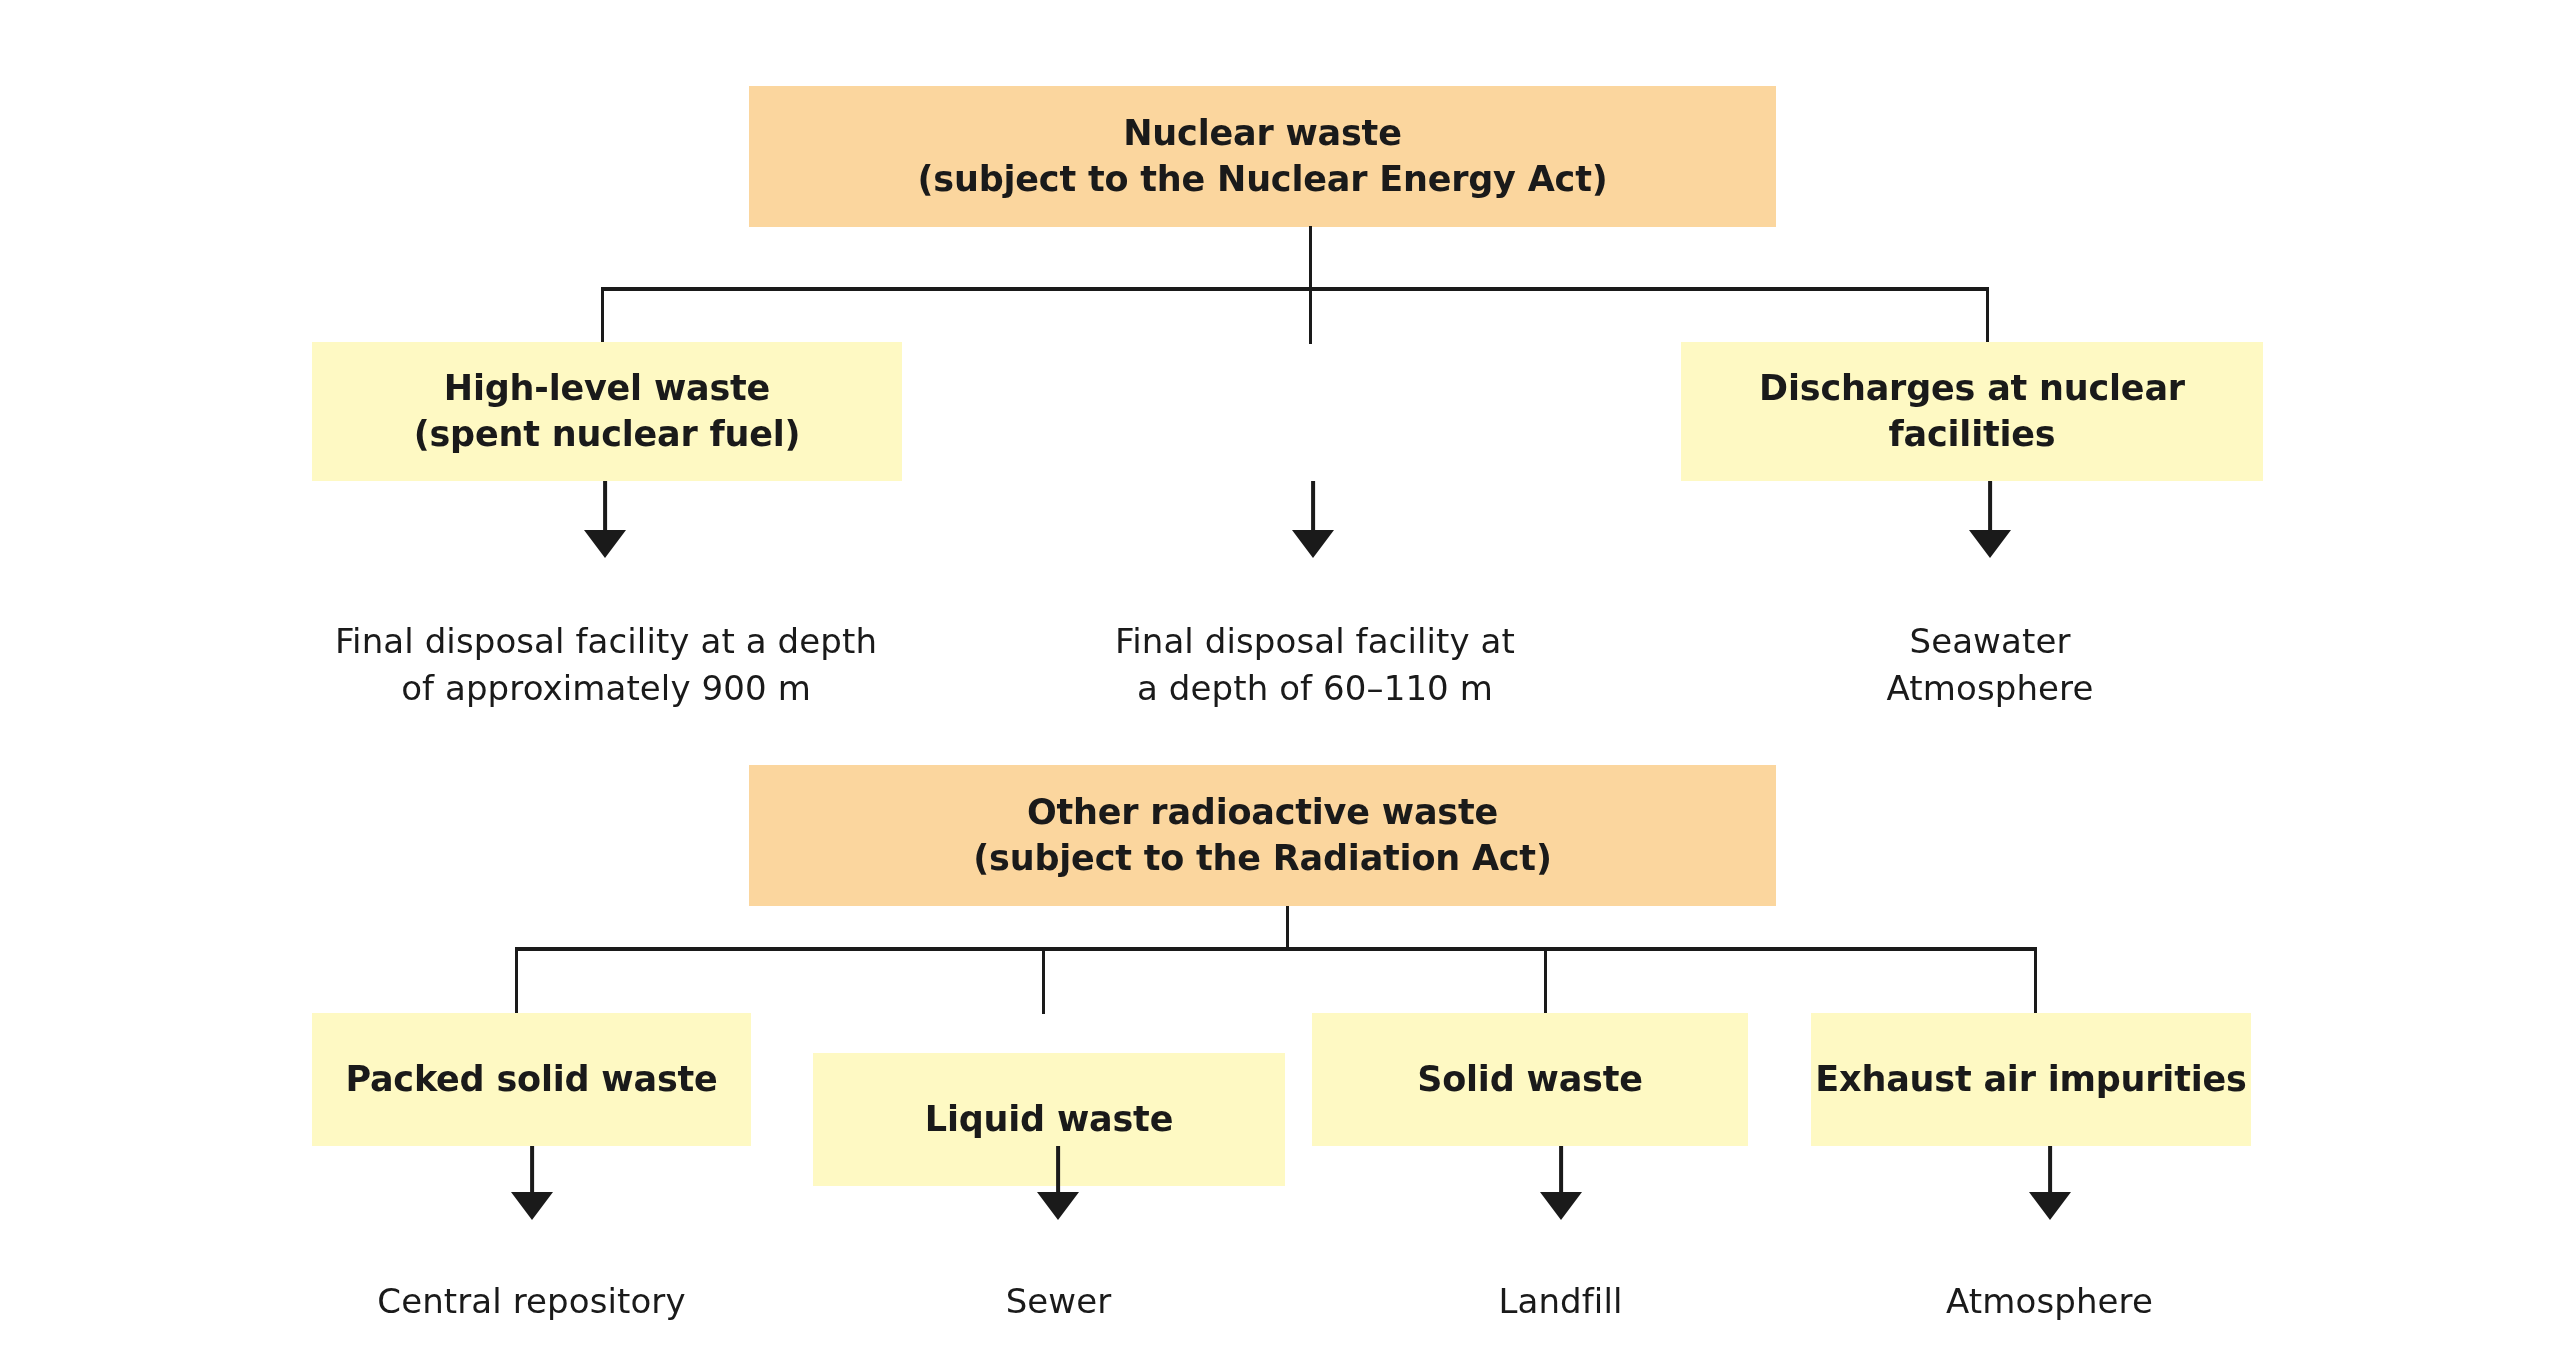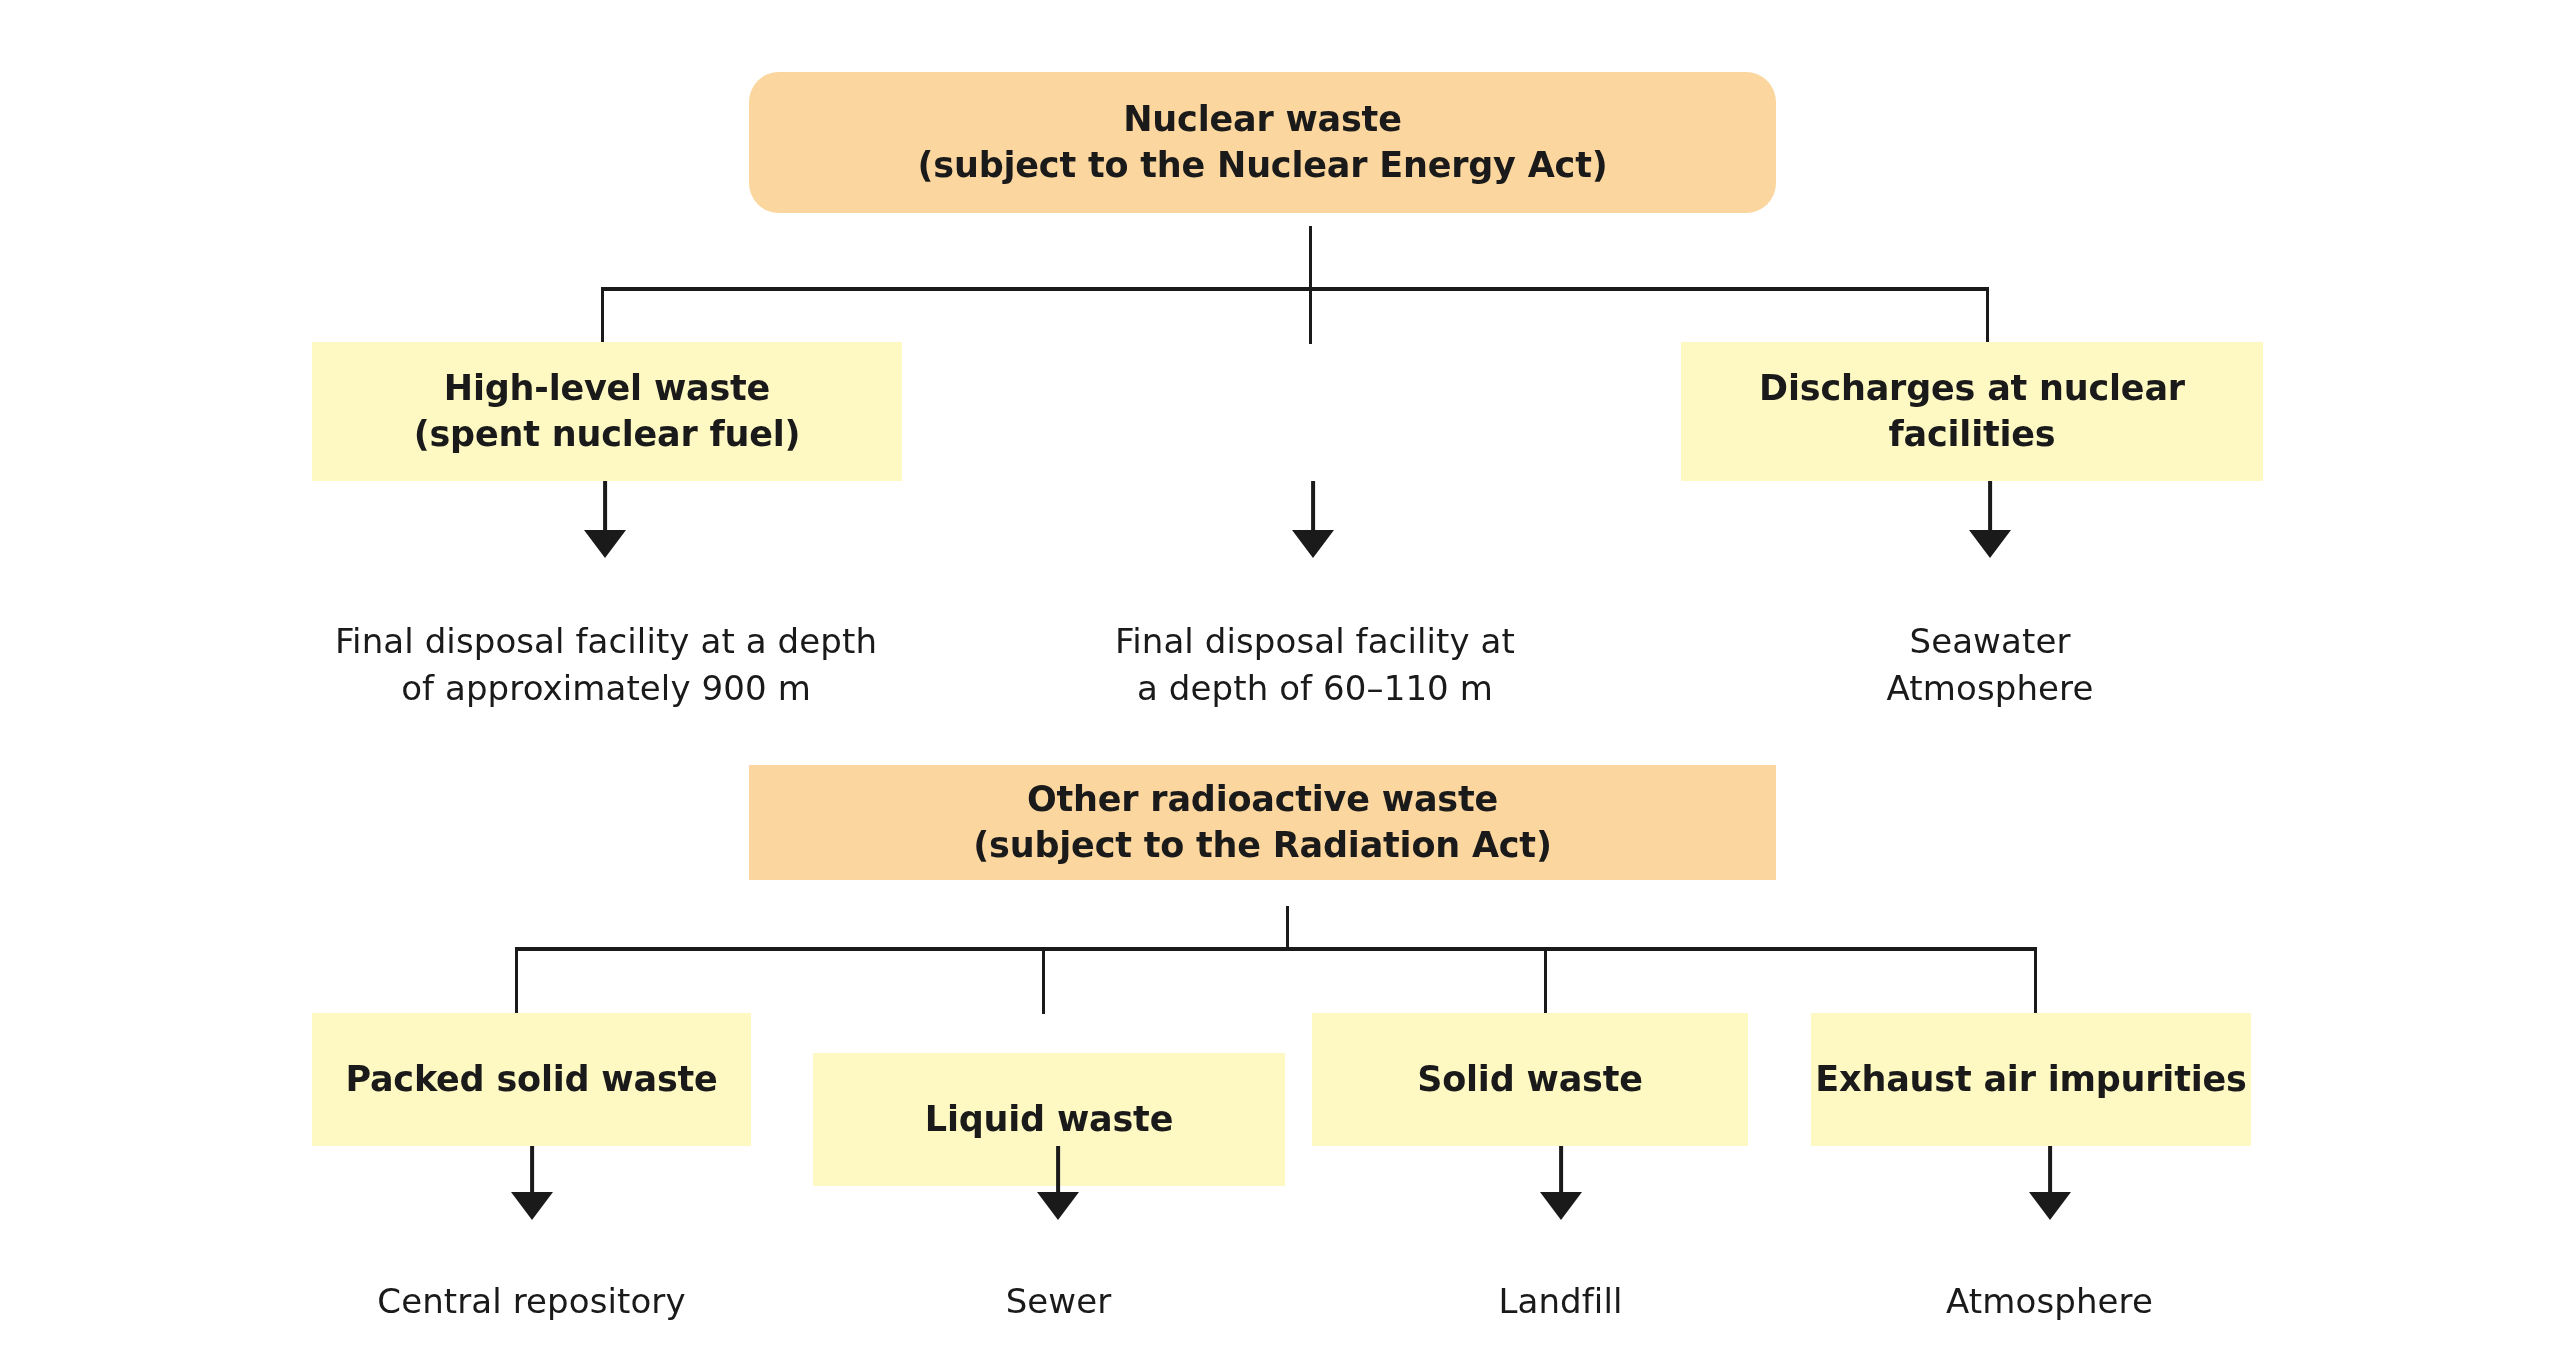--- a/index.html
+++ b/index.html
@@ -59,21 +59,21 @@
     border-left:21px solid transparent;
     border-right:21px solid transparent;
     border-top:28.5px solid #1a1a1a;
   }
 </style>
 </head>
 <body>
 
 <div id="stage">
 
-  <div class="box header" style="left:749px; top:72px; width:1027px; height:141px;border-radius:30px;">
+  <div class="box header" style="left:749px; top:86px; width:1027px; height:141px;">
     <span>Nuclear waste
 (subject to the Nuclear Energy Act)</span>
   </div>
 
   <div class="vline" style="left:1309px; top:226px; height:64px;"></div>
 
   <div class="hline" style="left:601px; top:287px; width:1388px;"></div>
 
   <div class="vline" style="left:601px; top:287px; height:57px;"></div>
   <div class="vline" style="left:1309px; top:287px; height:57px;"></div>
@@ -108,21 +108,21 @@
   </div>
   <div class="leaf" style="left:990px; top:571px; width:650px;">
     <span>Final disposal facility at
 a depth of 60–110 m</span>
   </div>
   <div class="leaf" style="left:1665px; top:571px; width:650px;">
     <span>Seawater
 Atmosphere</span>
   </div>
 
-  <div class="box header" style="left:749px; top:765px; width:1027px; height:115px;">
+  <div class="box header" style="left:749px; top:765px; width:1027px; height:141px;">
     <span>Other radioactive waste
 (subject to the Radiation Act)</span>
   </div>
 
   <div class="vline" style="left:1286px; top:906px; height:44px;"></div>
   <div class="hline" style="left:515px; top:947px; width:1521px;"></div>
   <div class="vline" style="left:515px; top:947px; height:67px;"></div>
   <div class="vline" style="left:1042px; top:947px; height:67px;"></div>
   <div class="vline" style="left:1544px; top:947px; height:67px;"></div>
   <div class="vline" style="left:2034px; top:947px; height:67px;"></div>

